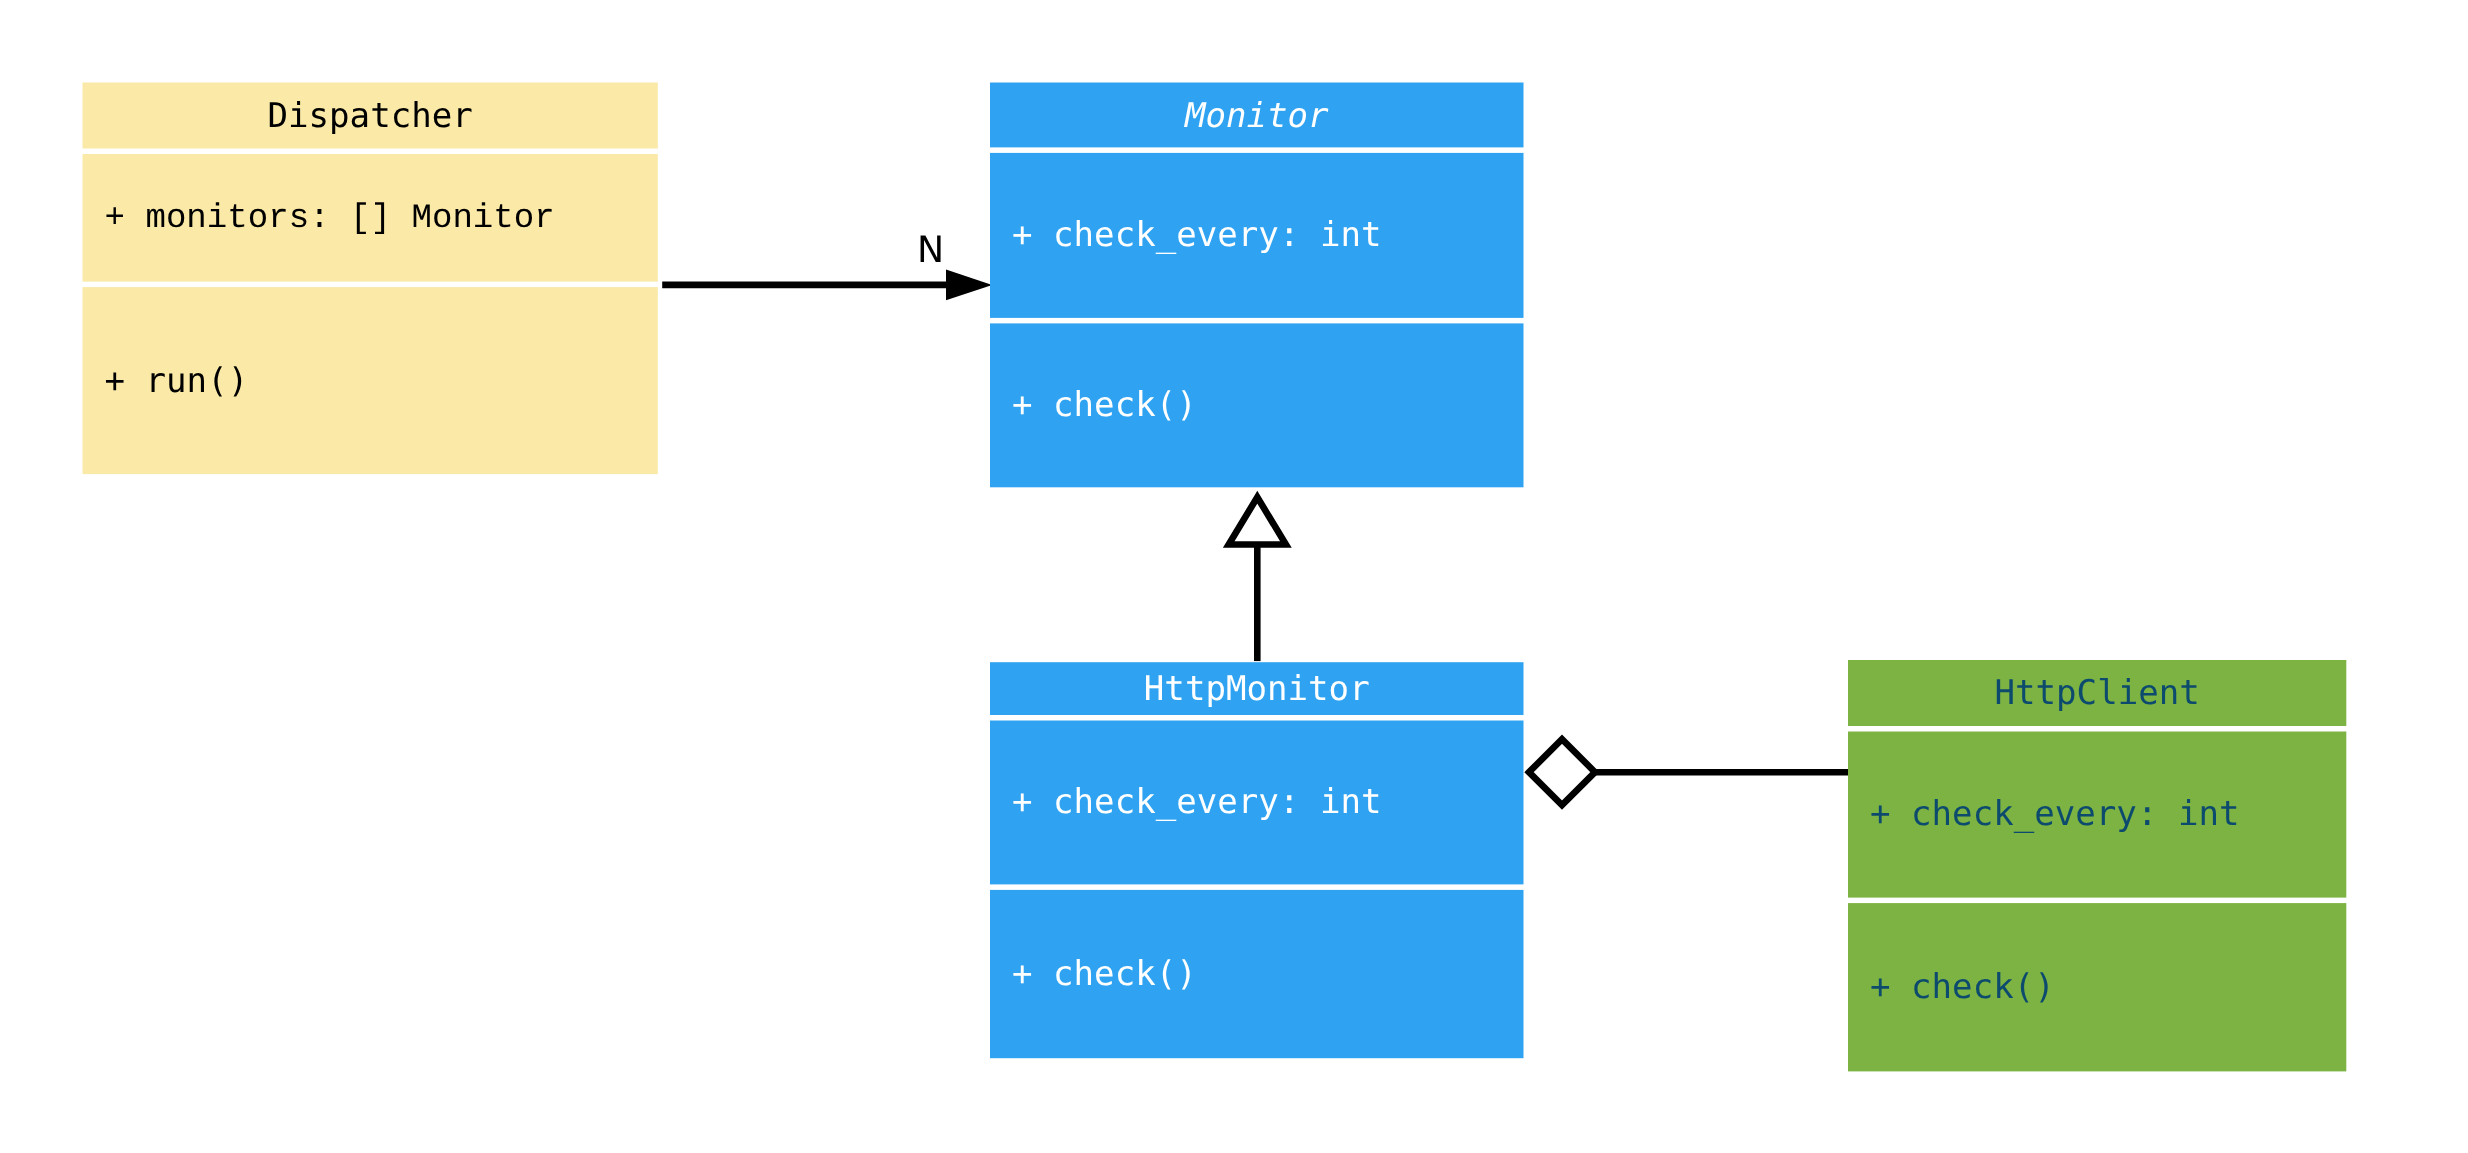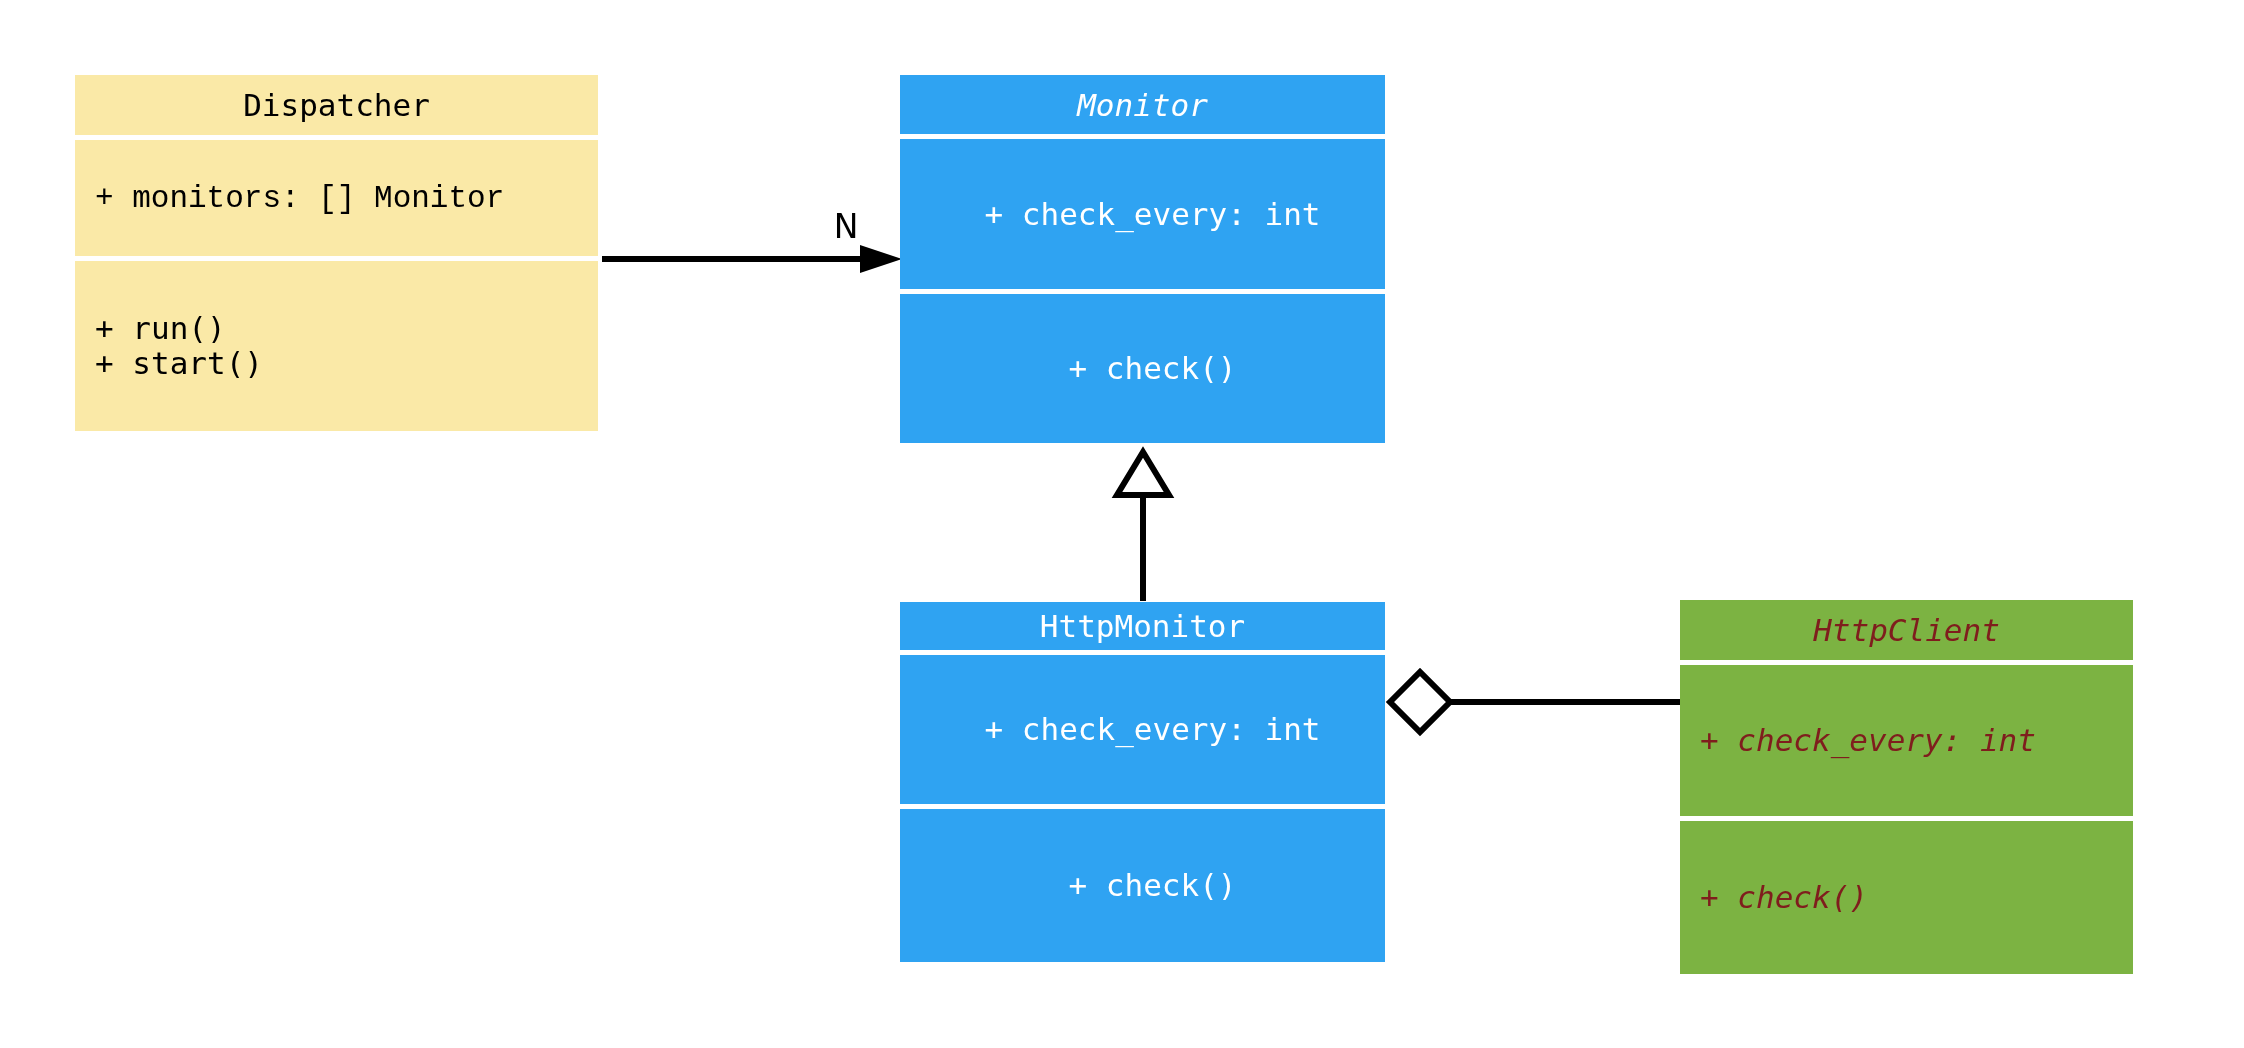--- a/index.html
+++ b/index.html
@@ -32,22 +32,22 @@
   }
   .uml-class .section{
     display:flex;
     flex-direction:column;
     justify-content:center;
     padding-left:20px;
     white-space:pre;
     line-height:35px;
   }
   .fill-yellow{background:#FAE9A7;color:#000000;}
-  .fill-blue{background:#2FA3F2;color:#ffffff;text-align:center;}
-  .fill-green{background:#7CB342;color:#7f1d1d;font-style:italic;}
+  .fill-blue{background:#2FA3F2;color:#ffffff;}
+  .fill-green{background:#7CB342;color:#0c4a6e;}
   .title-italic{font-style:italic;}
   .mult-label{
     font-family:"DejaVu Sans","Liberation Sans",sans-serif;
     font-size:33px;
     fill:#000000;
   }
 </style>
 </head>
 <body>
 
@@ -72,21 +72,20 @@
     </g>
   </svg>
 
   <div class="uml-class" style="left:75px;top:75px;width:523px;">
     <div class="title fill-yellow" style="height:60px;">Dispatcher</div>
     <div class="section fill-yellow" style="height:116px;font-family:Liberation Mono, monospace;">
       <div>+ monitors: [] Monitor</div>
     </div>
     <div class="section fill-yellow" style="height:170px;">
       <div>+ run()</div>
-      <div>+ start()</div>
     </div>
   </div>
 
   <div class="uml-class" style="left:900px;top:75px;width:485px;">
     <div class="title fill-blue title-italic" style="height:59px;">Monitor</div>
     <div class="section fill-blue" style="height:150px;">
       <div>+ check_every: int</div>
     </div>
     <div class="section fill-blue" style="height:149px;">
       <div>+ check()</div>

